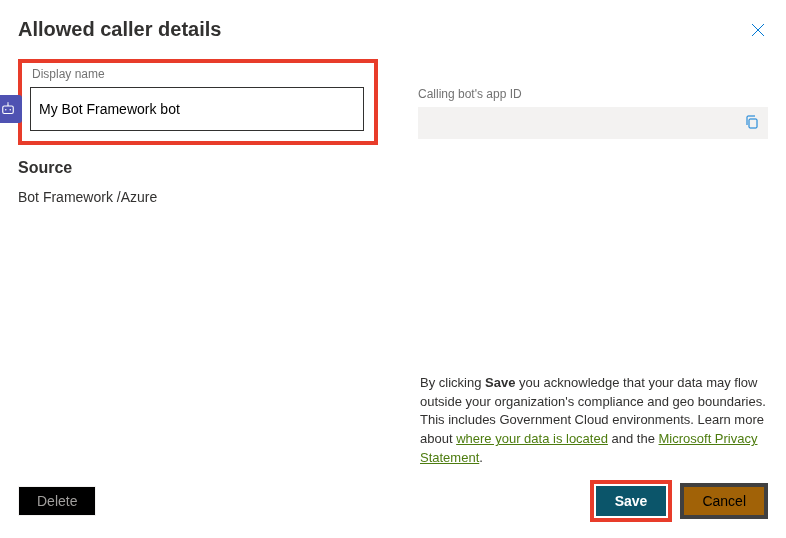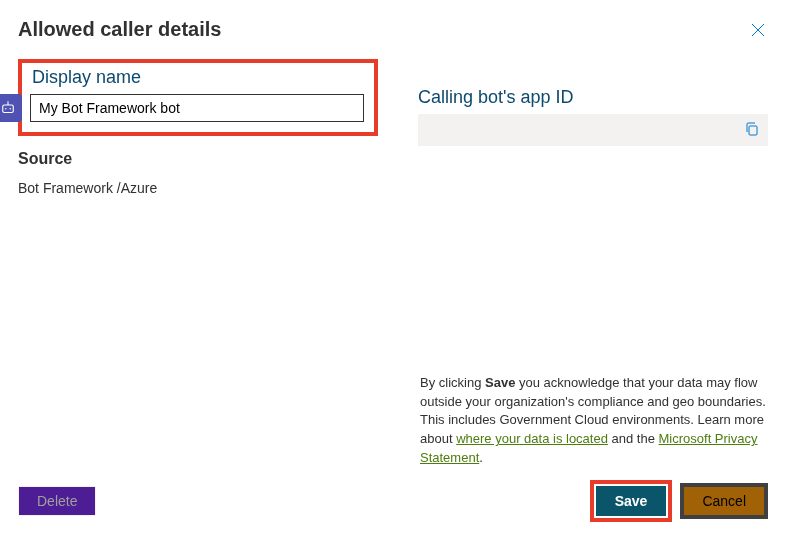--- a/index.html
+++ b/index.html
@@ -44,22 +44,22 @@
     .col-right {
       flex: 1;
       margin-top: 28px;
     }
     .highlight-box {
       border: 4px solid #e83c2a;
       padding: 4px 10px 10px 10px;
       margin-bottom: 14px;
     }
     .field-label {
-      font-size: 18px;
-      color: #0c4a6e;
+      font-size: 12px;
+      color: #737373;
       margin-bottom: 6px;
       font-weight: 400;
     }
     .input-row {
       display: flex;
       align-items: center;
       gap: 8px;
     }
     .bot-icon {
       width: 28px;
@@ -74,21 +74,21 @@
       position: relative;
     }
     .bot-icon svg { width: 18px; height: 18px; }
     .text-input {
       flex: 1;
       border: 1px solid #323130;
       padding: 5px 8px;
       font-size: 14px;
       font-family: inherit;
       outline: none;
-      height: 28px;
+      height: 44px;
     }
     .meta-group { margin-bottom: 14px; }
     .meta-label {
       font-weight: 700;
       font-size: 16px;
       margin-bottom: 4px;
     }
     .meta-value {
       font-size: 14px;
       color: #323130;
@@ -132,21 +132,21 @@
     .btn {
       padding: 6px 18px;
       font-size: 14px;
       font-family: inherit;
       border: 4px solid #404040;
       background: #a16207;
       cursor: pointer;
       min-width: 70px;
     }
     .btn-delete {
-      background: #4c1d95;
+      background: #000000;
       border: 1px solid #f3f2f1;
       color: #a19f9d;
     }
     .btn-save {
       background: #0b556a;
       border: 1px solid #0b556a;
       color: #fff;
       font-weight: 600;
     }
     .save-highlight {

